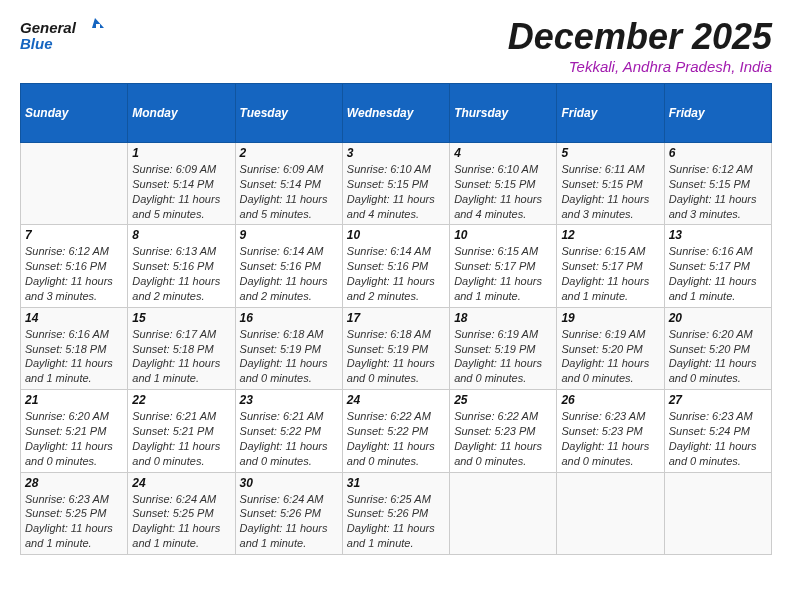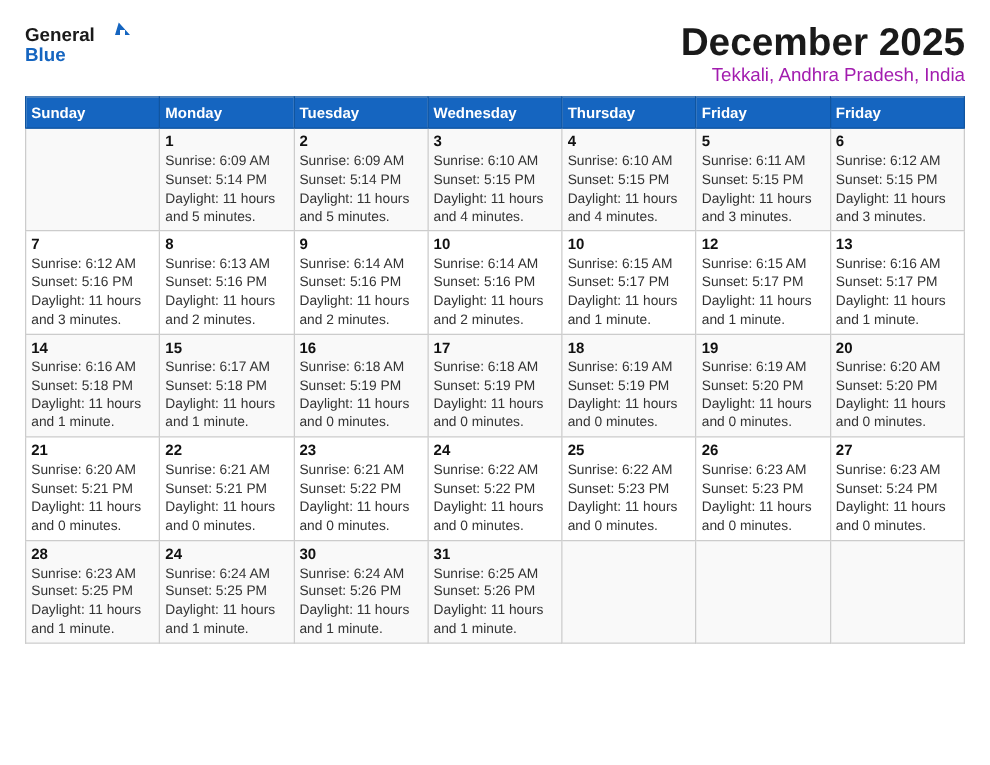--- a/index.html
+++ b/index.html
@@ -7,54 +7,55 @@
       font-family: Arial, sans-serif;
       background: #fff;
       width: 792px;
       height: 612px;
       overflow: hidden;
     }
     .container {
       width: 792px;
       min-height: 612px;
       padding: 16px 20px 10px 20px;
+      font-style: italic;
     }
     .header {
       display: flex;
       justify-content: space-between;
       align-items: flex-start;
       margin-bottom: 8px;
     }
     .logo {
       display: flex;
       align-items: center;
     }
     .title-section {
       text-align: right;
     }
     .month-title {
-      font-size: 31px;
+      font-size: 36px;
       font-weight: bold;
       color: #1a1a1a;
     }
     .location {
       font-size: 15px;
       color: #a21caf;
     }
     table {
       width: 100%;
       border-collapse: collapse;
       table-layout: fixed;
     }
     thead tr th {
       background-color: #1565c0;
       color: #fff;
       font-size: 12px;
       font-weight: bold;
-      padding: 5px 4px;
+      padding: 22px 4px;
       text-align: left;
       border: 1px solid #1055a0;
     }
     tbody tr td {
       border: 1px solid #ccc;
       vertical-align: top;
       padding: 3px 4px;
       font-size: 10px;
       color: #333;
       height: 78px;

